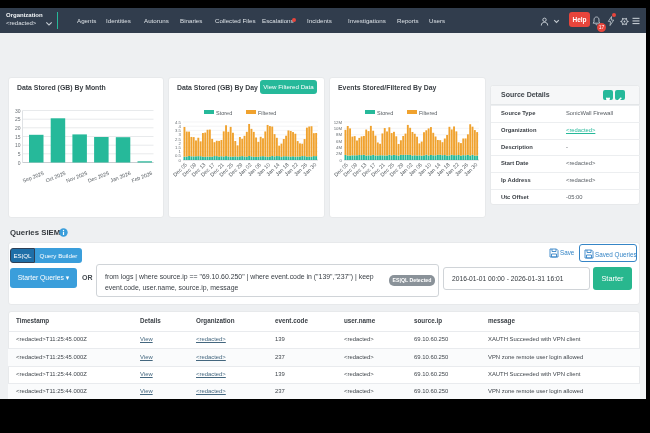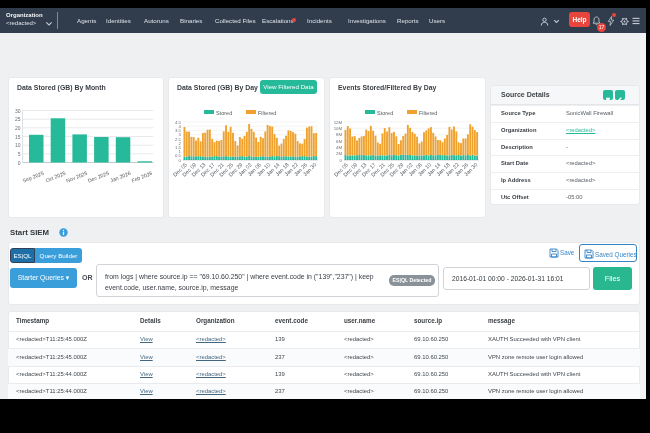--- a/index.html
+++ b/index.html
@@ -432,38 +432,38 @@
       <div style="position:absolute;left:10px;top:74.4px;font-size:5.8px;font-weight:bold;color:#3a3f45">Start Date</div>
       <div style="position:absolute;left:75px;top:74.4px;font-size:5.8px;color:#565c62">&lt;redacted&gt;</div>
       <div style="position:absolute;left:0;top:86.2px;width:150px;height:0;border-top:1px solid #eceef0"></div>
       <div style="position:absolute;left:10px;top:91.2px;font-size:5.8px;font-weight:bold;color:#3a3f45">Ip Address</div>
       <div style="position:absolute;left:75px;top:91.2px;font-size:5.8px;color:#565c62">&lt;redacted&gt;</div>
       <div style="position:absolute;left:0;top:103.0px;width:150px;height:0;border-top:1px solid #eceef0"></div>
       <div style="position:absolute;left:10px;top:108.0px;font-size:5.8px;font-weight:bold;color:#3a3f45">Utc Offset</div>
       <div style="position:absolute;left:75px;top:108.0px;font-size:5.8px;color:#565c62">-05:00</div>
   </div>
 
-  <div class="abs" style="left:10px;top:220px;font-size:7.8px;font-weight:bold;color:#33383d">Start SIEM</div>
+  <div class="abs" style="left:10px;top:220px;font-size:7.8px;font-weight:bold;color:#33383d">Queries SIEM</div>
   <svg class="abs" style="left:59px;top:220px" width="9" height="9" viewBox="0 0 9 9">
       <circle cx="4.5" cy="4.5" r="4.2" fill="#3a9edb"></circle>
       <rect x="3.9" y="3.8" width="1.2" height="3.2" fill="#fff"></rect>
       <rect x="3.9" y="1.9" width="1.2" height="1.2" fill="#fff"></rect>
     </svg>
   <div class="card" style="left:8px;top:234px;width:632px;height:63px"></div>
 
   <div class="abs" style="left:10px;top:240px;width:25px;height:15px;background:#1e6fa8;border:1px solid #2e4057;border-radius:3px 0 0 3px;color:#fff;font-size:6.2px;text-align:center;line-height:14px">ES|QL</div>
   <div class="abs" style="left:35px;top:240px;width:47px;height:15px;background:#3a9edb;border-radius:0 3px 3px 0;color:#fff;font-size:6.2px;text-align:center;line-height:15px">Query Builder</div>
   <div class="abs" style="left:10px;top:260px;width:67px;height:20px;background:#3a9edb;border-radius:3px;color:#fff;font-size:6.8px;text-align:center;line-height:20px">Starter Queries ▾</div>
   <div class="abs" style="left:82px;top:266px;font-size:7px;font-weight:bold;color:#444a50">OR</div>
   <div class="abs" style="left:96px;top:256px;width:343px;height:33px;background:#fff;border:1px solid #d0d4d8;border-radius:3px">
     <div class="abs" style="left:8px;top:6px;white-space:nowrap;font-size:6.9px;color:#373d43;line-height:11px">from logs | where source.ip == "69.10.60.250" | where event.code in ("139","237") | keep<br>event.code, user.name, source.ip, message</div>
     <div class="abs" style="left:292px;top:10px;width:46px;height:11px;background:#8a9299;border-radius:5px;color:#fff;font-size:5.2px;font-weight:bold;text-align:center;line-height:11px">ES|QL Detected</div>
   </div>
   <div class="abs" style="left:443px;top:259px;width:147px;height:23px;background:#fff;border:1px solid #d0d4d8;border-radius:3px;font-size:6.7px;color:#33383d;line-height:21px;padding-left:8px">2016-01-01 00:00 - 2026-01-31 16:01</div>
-  <div class="abs" style="left:593px;top:259px;width:39px;height:23px;background:#28b78e;border-radius:3px;color:#fff;font-size:7.4px;text-align:center;line-height:23px">Files</div>
+  <div class="abs" style="left:593px;top:259px;width:39px;height:23px;background:#28b78e;border-radius:3px;color:#fff;font-size:7.4px;text-align:center;line-height:23px">Starter</div>
   <svg class="abs" style="left:549px;top:240px" width="10" height="10" viewBox="0 0 10 10">
       <path d="M1 1 L7.5 1 L9 2.5 L9 9 L1 9 Z M3 1 L3 3.5 L7 3.5 L7 1 M2.5 6 L7.5 6 L7.5 9 L2.5 9 Z" fill="none" stroke="#3585c6" stroke-width="0.9"></path>
     </svg>
   <div class="abs" style="left:560px;top:241px;font-size:6.3px;color:#3585c6">Save</div>
   <div class="abs" style="left:579px;top:236px;width:58px;height:18px;border:1px solid #3585c6;border-radius:3px;background:#fff">
     <svg class="abs" style="left:4px;top:4px" width="10" height="10" viewBox="0 0 10 10">
         <path d="M1 1 L7.5 1 L9 2.5 L9 9 L1 9 Z M3 1 L3 3.5 L7 3.5 L7 1 M2.5 6 L7.5 6 L7.5 9 L2.5 9 Z" fill="none" stroke="#3585c6" stroke-width="0.9"></path>
       </svg>
     <div class="abs" style="left:15px;top:5.5px;font-size:6.3px;white-space:nowrap;color:#3585c6">Saved Queries</div>
   </div>

